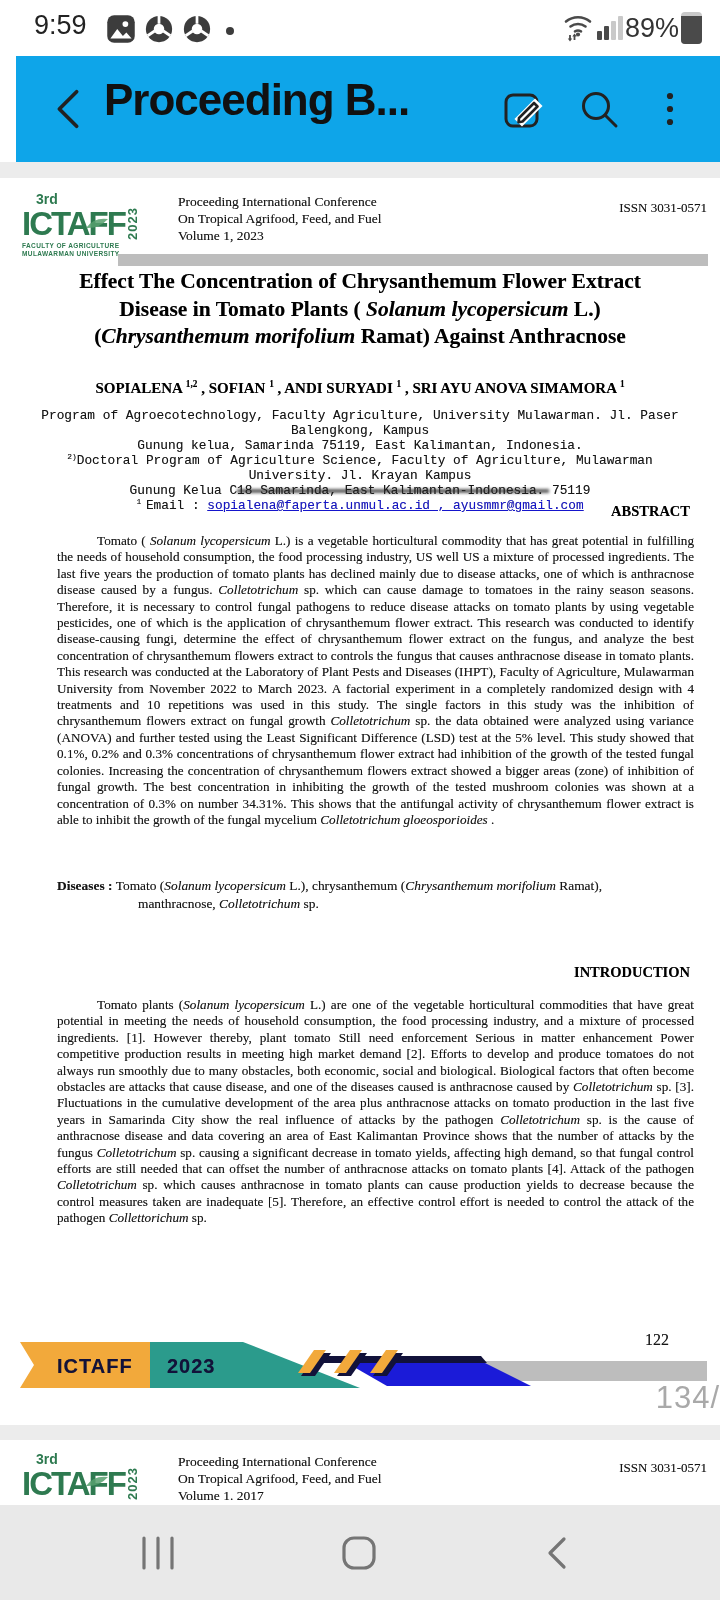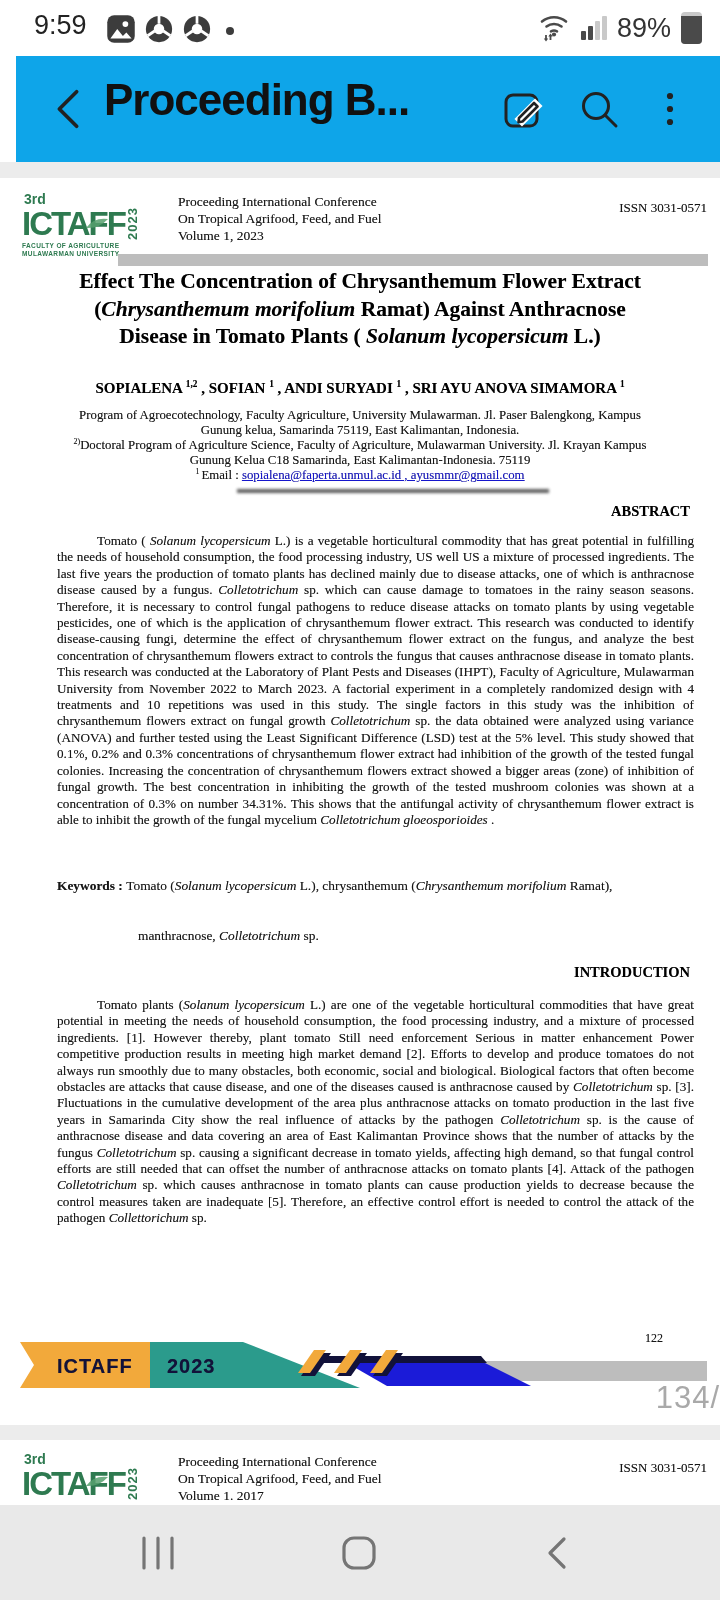--- a/index.html
+++ b/index.html
@@ -4,21 +4,21 @@
 <style>
   html,body{margin:0;padding:0;}
   body{width:720px;height:1600px;position:relative;background:#fff;overflow:hidden;
        font-family:"Liberation Sans", sans-serif;-webkit-font-smoothing:antialiased;}
 
   
   .status-bar{position:absolute;top:0;left:0;width:720px;height:56px;background:#fff;}
   .sb-time{position:absolute;left:34px;top:10px;font-size:27px;color:#222;font-weight:500;}
   .sb-icons-left{position:absolute;left:106px;top:14px;display:flex;align-items:center;gap:8px;}
   .sb-dot{width:8px;height:8px;border-radius:50%;background:#3c3c3c;margin-left:6px;}
-  .sb-right{position:absolute;right:18px;top:10px;display:flex;align-items:center;gap:10px;text-align:right;}
+  .sb-right{position:absolute;right:18px;top:10px;display:flex;align-items:center;gap:2px;text-align:right;}
   .sb-batt-txt{font-size:27px;color:#333;}
   .sig{display:flex;align-items:flex-end;gap:2.5px;height:26px;padding-bottom:3px;}
   .sig i{display:block;width:4.5px;border-radius:1px;}
   .battery{width:21px;height:32px;border-radius:4px;background:#c9c9c9;position:relative;overflow:hidden;}
   .battery::before{content:"";position:absolute;left:0;bottom:0;width:100%;height:89%;background:#4a4a4a;}
 
   
   .app-bar{position:absolute;top:56px;left:16px;width:720px;height:106px;background:#0ea5e9;}
   .ab-back{position:absolute;left:34px;top:32px;width:36px;height:42px;cursor:pointer;}
   .ab-title{position:absolute;left:88px;top:19px;font-size:44px;font-weight:700;color:#111;
@@ -29,50 +29,50 @@
   
   .docpage{position:absolute;left:0;width:720px;background:#fff;color:#161616;
            font-family:"Liberation Serif","DejaVu Serif",serif;
            text-shadow:0 0 .5px rgba(20,20,20,.45);}
   .page1{top:178px;height:1247px;}
   .page2{top:1440px;height:65px;overflow:hidden;}
 
   
   .logo{position:absolute;width:150px;color:#2e7a50;font-family:"Liberation Sans",sans-serif;
         text-shadow:none;line-height:1;}
-  .logo-ord{font-size:14px;font-weight:700;margin-left:2px;}
+  .logo-ord{font-size:14px;font-weight:700;margin-left:14px;}
   .logo-row{display:flex;align-items:flex-end;}
   .logo-name{font-size:33px;font-weight:800;letter-spacing:-2px;}
   .logo-year{writing-mode:vertical-rl;transform:rotate(180deg);font-size:13px;font-weight:800;
              letter-spacing:1px;height:34px;margin-left:1px;}
   .logo-sub{font-size:6.5px;font-weight:700;letter-spacing:.4px;margin-top:2px;line-height:1.25;}
   .logo-leaf{position:absolute;left:62px;top:24px;}
 
   .hdr-center{position:absolute;left:178px;font-size:13.5px;line-height:17px;}
   .hdr-issn{position:absolute;right:13px;font-size:13px;}
   .hdr-bar{position:absolute;left:118px;width:590px;height:12px;background:#bdbdbd;}
 
   .doc-title{position:absolute;left:30px;width:660px;text-align:center;font-size:21.5px;
              font-weight:700;line-height:27.5px;color:#000;}
   .authors{position:absolute;left:30px;width:660px;text-align:center;font-size:15px;font-weight:700;color:#000;}
-  .affil{position:absolute;left:30px;width:660px;text-align:center;font-size:12.8px;line-height:15px;}
+  .affil{position:absolute;left:30px;width:660px;text-align:center;font-size:12.8px;line-height:15px;font-family:Liberation Mono, monospace;}
   sup{font-size:.62em;vertical-align:super;line-height:0;}
   .it{font-style:italic;} .bd{font-weight:700;} 
   .lnk{color:#1515cc;text-decoration:underline;cursor:pointer;}
   .smudge{position:absolute;left:237px;top:311px;width:312px;height:4px;background:#2a2a2a;
           filter:blur(1.6px);opacity:.75;}
 
   .sec-head{position:absolute;left:30px;width:660px;text-align:right;font-size:14.5px;font-weight:700;color:#000;}
   .para{position:absolute;left:57px;width:637px;font-size:13.2px;line-height:16.4px;
         text-align:justify;}
   .para.indent{text-indent:40px;}
   .kw{position:absolute;left:57px;width:637px;font-size:13.4px;line-height:18px;}
-  .kw .l2{margin-left:81px;margin-top:32px;}
-
-  .pg-num{position:absolute;left:645px;top:1153px;font-size:12px;}
+  .kw .l2{margin-left:81px;}
+
+  .pg-num{position:absolute;left:645px;top:1153px;font-size:16px;}
   .footer-banner{position:absolute;left:15px;top:1158px;}
 
   .page-indicator{position:absolute;top:1380px;right:0px;font-size:31px;color:#a9a9a9;
                   font-family:"Liberation Sans",sans-serif;letter-spacing:1px;}
 
   
   .nav-bar{position:absolute;top:1505px;left:0;width:720px;height:95px;background:#e9e9e9;}
   .nav-btn{position:absolute;top:30px;cursor:pointer;}
 </style>
 </head>
@@ -194,39 +194,39 @@
   <div class="hdr-center" style="top:15px">
     <div>Proceeding International Conference</div>
     <div>On Tropical Agrifood, Feed, and Fuel</div>
     <div>Volume 1, 2023</div>
   </div>
   <div class="hdr-issn" style="top:22px">ISSN 3031-0571</div>
   <div class="hdr-bar" style="top:76px"></div>
 
   <div class="doc-title" style="top:90px">
     <div><span>Effect The Concentration of Chrysanthemum Flower Extract</span></div>
+    <div><span>Disease in Tomato Plants ( </span><span class="it">Solanum lycopersicum</span><span> L.)</span></div>
     <div><span>(</span><span class="it">Chrysanthemum morifolium</span><span> Ramat) Against Anthracnose</span></div>
-    <div><span>Disease in Tomato Plants ( </span><span class="it">Solanum lycopersicum</span><span> L.)</span></div>
   </div>
   <div class="authors" style="top:202px"><span>SOPIALENA </span><sup>1,2</sup><span> , SOFIAN </span><sup>1</sup><span> , ANDI SURYADI </span><sup>1</sup><span> , SRI AYU ANOVA SIMAMORA </span><sup>1</sup></div>
   <div class="affil" style="top:230px">
     <div>Program of Agroecotechnology, Faculty Agriculture, University Mulawarman. Jl. Paser Balengkong, Kampus</div>
     <div>Gunung kelua, Samarinda 75119,  East Kalimantan, Indonesia.</div>
     <div><sup>2)</sup><span>Doctoral Program of Agriculture Science, Faculty of Agriculture, Mulawarman University. Jl. Krayan Kampus</span></div>
     <div>Gunung Kelua C18 Samarinda, East Kalimantan-Indonesia. 75119</div>
     <div><sup>1 </sup><span>Email : </span><span class="lnk">sopialena@faperta.unmul.ac.id , ayusmmr@gmail.com</span></div>
   </div>
 
   <div class="smudge"></div>
 
   <div class="sec-head" style="top:325px">ABSTRACT</div>
   <div class="para indent" style="top:355px"><span>Tomato ( </span><span class="it">Solanum lycopersicum</span><span> L.) is a vegetable horticultural commodity that has great potential in fulfilling the needs of household consumption, the food processing industry, US well US a mixture of processed ingredients. The last five years the production of tomato plants has declined mainly due to disease attacks, one of which is anthracnose disease caused by a fungus. </span><span class="it">Colletotrichum</span><span> sp. which can cause damage to tomatoes in the rainy season seasons. Therefore, it is necessary to control fungal pathogens to reduce disease attacks on tomato plants by using vegetable pesticides, one of which is the application of chrysanthemum flower extract. This research was conducted to identify disease-causing fungi, determine the effect of chrysanthemum flower extract on the fungus, and analyze the best concentration of chrysanthemum flowers extract to controls the fungus that causes anthracnose disease in tomato plants. This research was conducted at the Laboratory of Plant Pests and Diseases (IHPT), Faculty of Agriculture, Mulawarman University from November 2022 to March 2023. A factorial experiment in a completely randomized design with 4 treatments and 10 repetitions was used in this study. The single factors in this study was the inhibition of chrysanthemum flowers extract on fungal growth </span><span class="it">Colletotrichum</span><span> sp. the data obtained were analyzed using variance (ANOVA) and further tested using the Least Significant Difference (LSD) test at the 5% level. This study showed that 0.1%, 0.2% and 0.3% concentrations of chrysanthemum flower extract had inhibition of the growth of the tested fungal colonies. Increasing the concentration of chrysanthemum flowers extract showed a bigger areas (zone) of inhibition of fungal growth. The best concentration in inhibiting the growth of the tested mushroom colonies was shown at a concentration of 0.3% on number 34.31%. This shows that the antifungal activity of chrysanthemum flower extract is able to inhibit the growth of the fungal mycelium </span><span class="it">Colletotrichum gloeosporioides</span><span> .</span></div>
 
   <div class="kw" style="top:699px">
-    <div><span class="bd">Keywords : </span><span>Tomato (</span><span class="it">Solanum lycopersicum</span><span> L.), chrysanthemum  (</span><span class="it">Chrysanthemum morifolium</span><span> Ramat),</span></div>
+    <div><span class="bd">Diseases : </span><span>Tomato (</span><span class="it">Solanum lycopersicum</span><span> L.), chrysanthemum  (</span><span class="it">Chrysanthemum morifolium</span><span> Ramat),</span></div>
     <div class="l2"><span>manthracnose, </span><span class="it">Colletotrichum</span><span> sp.</span></div>
   </div>
 
   <div class="sec-head" style="top:786px">INTRODUCTION</div>
   <div class="para indent" style="top:819px"><span>Tomato plants (</span><span class="it">Solanum lycopersicum</span><span> L.) are one of the vegetable horticultural commodities that have great potential in meeting the needs of household consumption, the food processing industry, and a mixture of processed ingredients. [1]. However thereby, plant tomato Still need enforcement Serious in matter enhancement Power competitive production results in meeting high market demand [2]. Efforts to develop and produce tomatoes do not always run smoothly due to many obstacles, both economic, social and biological. Biological factors that often become obstacles are attacks that cause disease, and one of the diseases caused is anthracnose caused by </span><span class="it">Colletotrichum</span><span> sp. [3]. Fluctuations in the cumulative development of the area plus anthracnose attacks on tomato production in the last five years in Samarinda City show the real influence of attacks by the pathogen </span><span class="it">Colletotrichum</span><span> sp. is the cause of anthracnose disease and data covering an area of East Kalimantan Province shows that the number of attacks by the fungus </span><span class="it">Colletotrichum</span><span> sp. causing a significant decrease in tomato yields, affecting high demand, so that fungal control efforts are still needed that can offset the number of anthracnose attacks on tomato plants [4]. Attack of the pathogen </span><span class="it">Colletotrichum</span><span> sp. which causes anthracnose in tomato plants can cause production yields to decrease because the control measures taken are inadequate [5]. Therefore, an effective control effort is needed to control the attack of the pathogen </span><span class="it">Collettorichum</span><span> sp.</span></div>
 
   <div class="pg-num">122</div>
   <div class="footer-banner">
     <svg width="692" height="56" viewBox="0 0 692 56">
       <rect x="452" y="25" width="240" height="20" fill="#bdbdbd"></rect>

